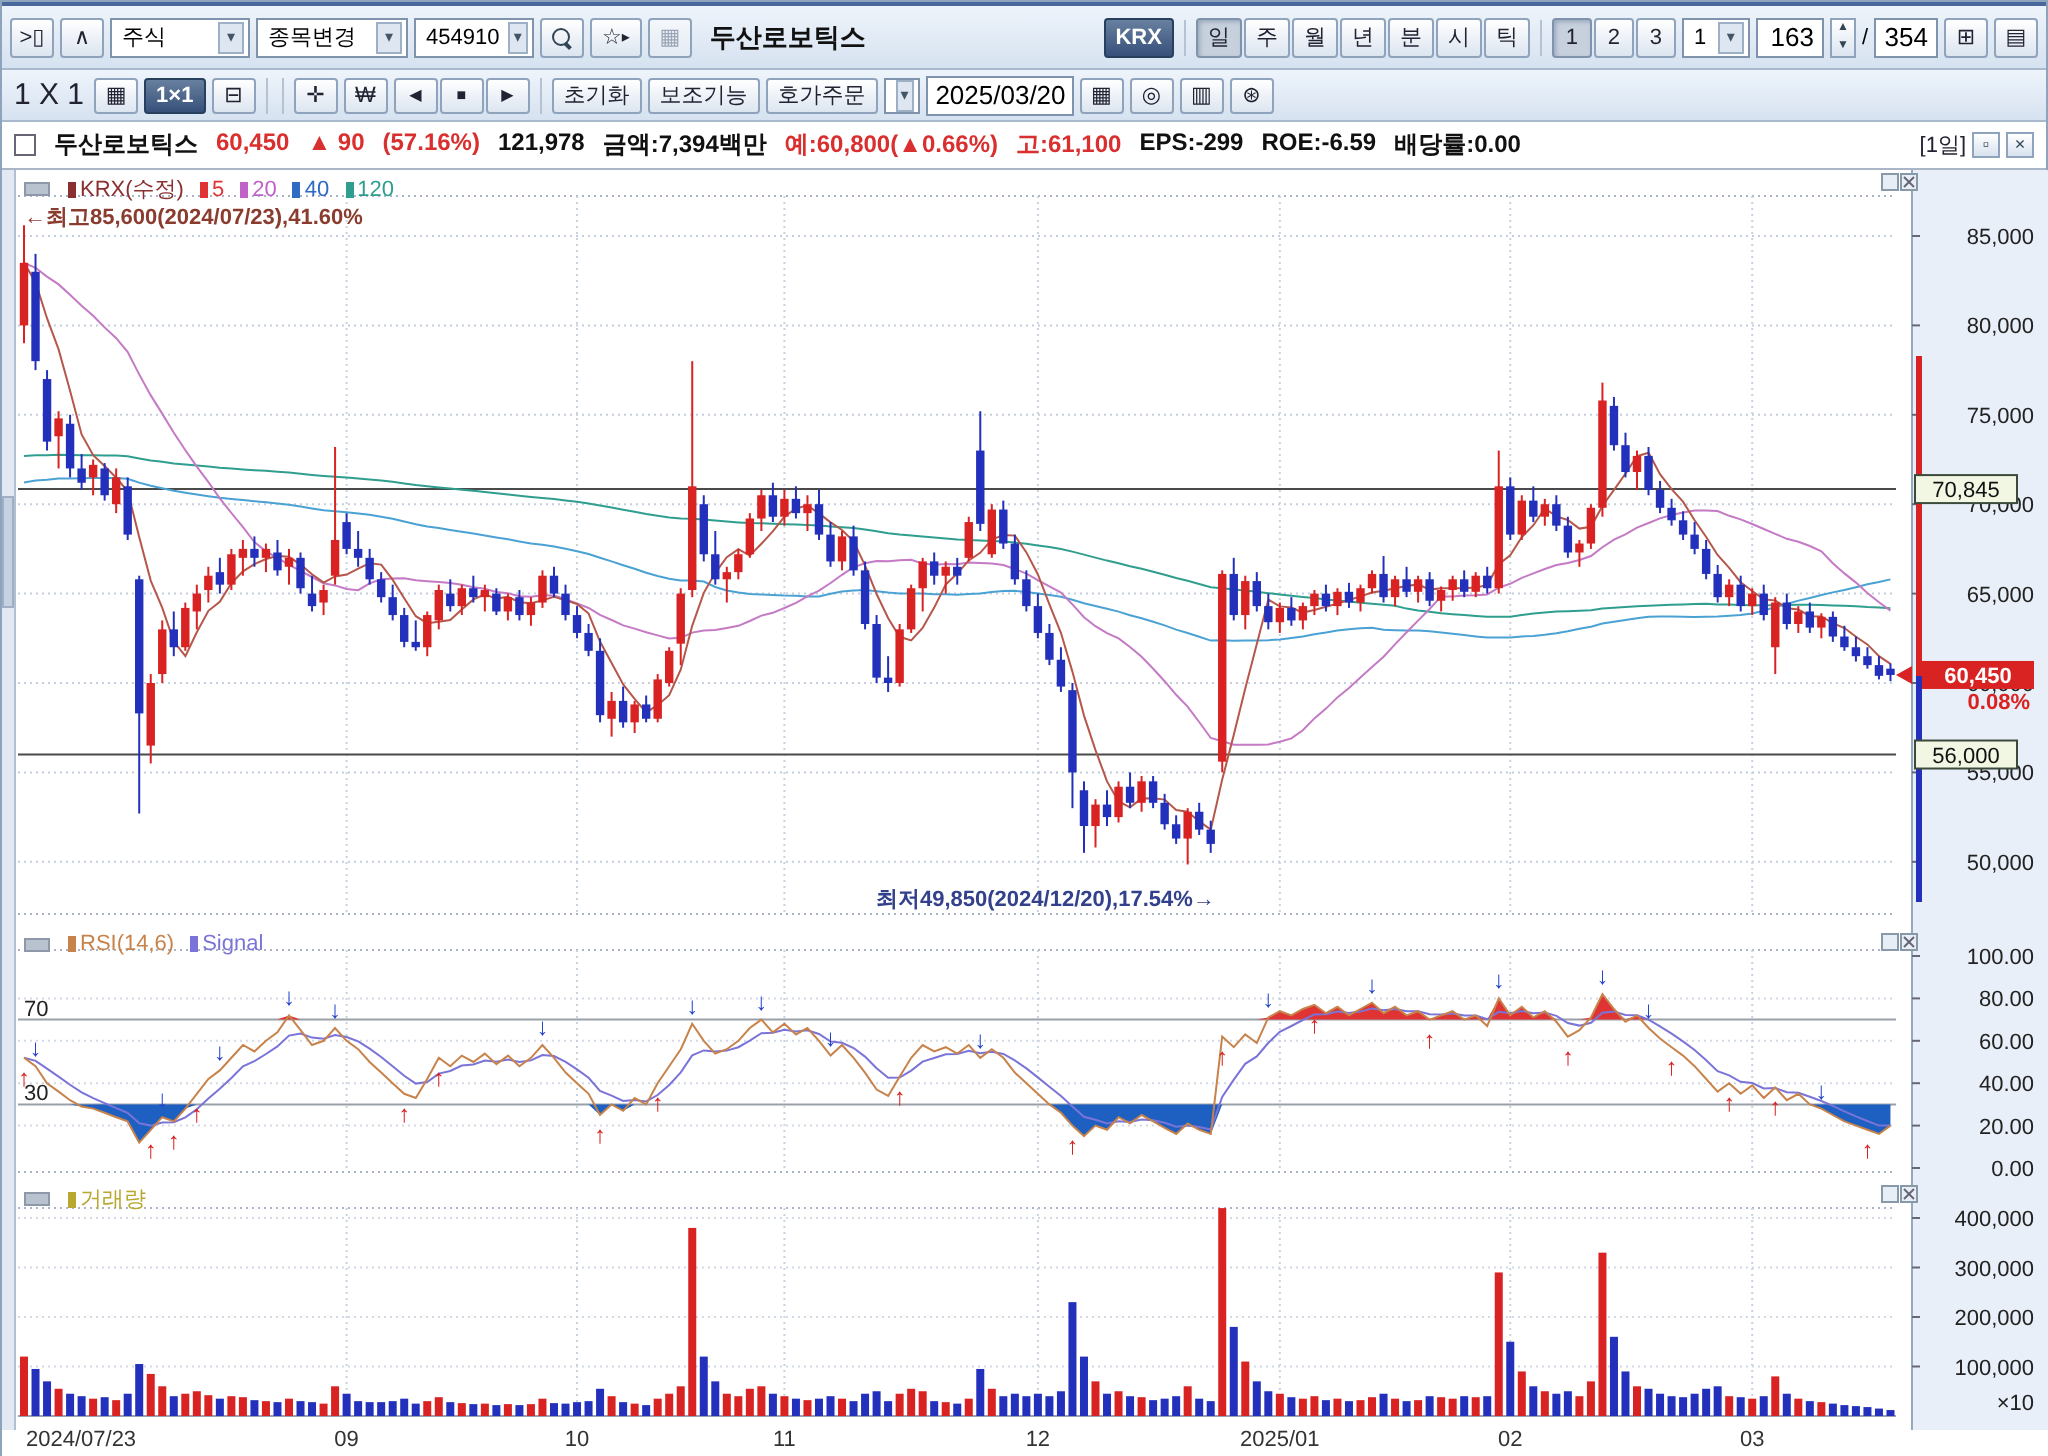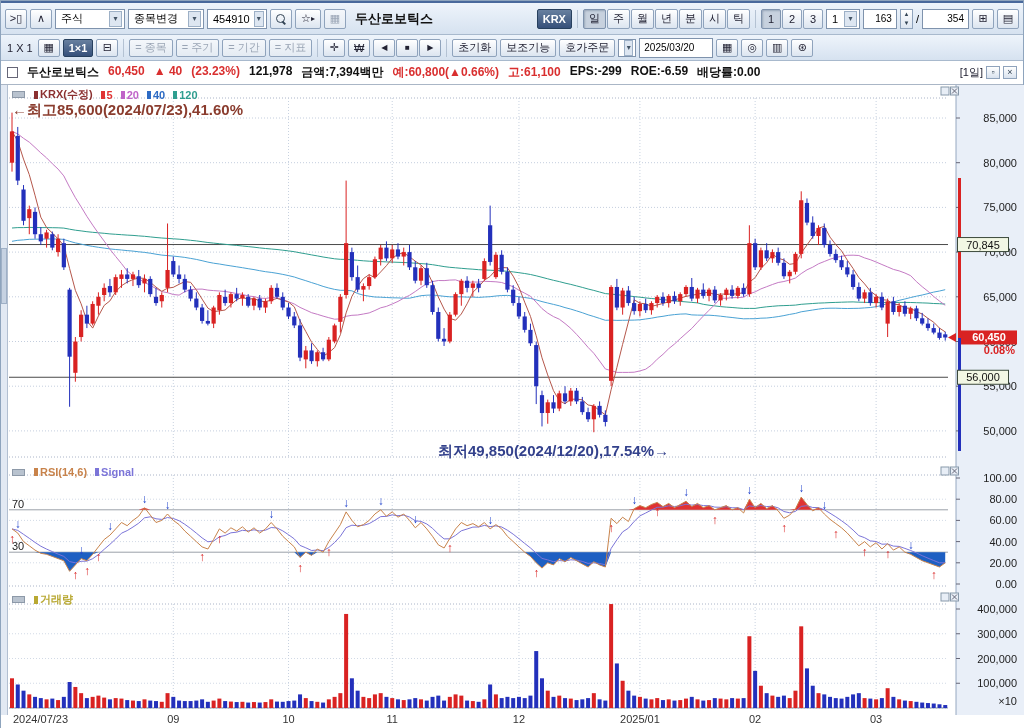--- a/index.html
+++ b/index.html
@@ -19,21 +19,21 @@
 #tb2 .btn { height:18px; }
 .btn.icon { width:22px; padding:0; }
 .btn.dark { background:linear-gradient(#68809f,#36507a); color:#fff; border-color:#27405e; font-weight:bold; }
 .btn.pressed { background:#c7d1de; box-shadow:inset 1px 1px 2px #9aa8ba; border-color:#7f93ad; }
 .btn.ghost { color:#9aa5b5; background:linear-gradient(#f4f7fb,#e4ebf3); }
 .sel { display:inline-flex; align-items:center; justify-content:space-between;
   height:20px; background:#fff; border:1px solid #7f93ad; font-size:11px;
   padding:0 2px 0 5px; gap:4px; }
 .sel .ar { font-size:8px; color:#456; background:#dde6f1; border:1px solid #9db0c6;
   width:13px; height:16px; display:inline-flex; align-items:center; justify-content:center; }
-.inp { height:20px; background:#fff; border:1px solid #7f93ad; font-size:10px;
+.inp { height:20px; background:#fff; border:1px solid #7f93ad; font-size:13px;
   padding:0 4px; display:inline-flex; align-items:center; }
 .sep { width:1px; height:18px; background:#b4c2d3; margin:0 2px; }
 .title { font-size:13px; font-weight:bold; color:#111; margin:0 8px 0 6px; }
 .spin { display:inline-flex; flex-direction:column; width:13px; height:20px;
   border:1px solid #8fa3bc; background:linear-gradient(#fff,#dce5f0); }
 .spin span { font-size:6px; line-height:9px; text-align:center; color:#345; }
 .mag { position:relative; width:10px; height:10px; }
 .mag:before { content:""; position:absolute; width:7px; height:7px; border:1.5px solid #345;
   border-radius:50%; left:0; top:0; }
 .mag:after { content:""; position:absolute; width:4px; height:1.5px; background:#345;
@@ -51,23 +51,23 @@
 #leftstrip { position:absolute; left:0; top:0; width:7px; height:630px;
   background:#e2e9f3; border-right:1px solid #b2bfd1; z-index:2; }
 #leftstrip .grab { position:absolute; left:0; top:163px; width:6px; height:56px;
   background:#c6d2e2; border:1px solid #9fb0c6; }
 #csvg { position:absolute; left:0; top:0; z-index:1; }
 svg text { font-family:"Liberation Sans","DejaVu Sans",sans-serif; }
 .legend { position:absolute; display:flex; align-items:center; gap:7px;
   font-size:11px; z-index:3; background:transparent; }
 .legend .handle { width:13px; height:7px; background:#b9c3cf; border:1px solid #8d99a8;
   margin-right:2px; }
-.legend .it { display:inline-flex; align-items:center; gap:2px; font-weight:bold; }
+.legend .it { display:inline-flex; align-items:center; gap:2px; font-weight:normal; }
 .legend .sq { width:4px; height:8px; display:inline-block; }
-.annot { position:absolute; font-size:15px; z-index:3; white-space:nowrap;text-align:center; }
+.annot { position:absolute; font-size:11px; z-index:3; white-space:nowrap;text-align:center; }
 </style>
 </head>
 <body>
 
 <div id="app">
 
   <div id="tb1" class="tb">
     <span class="btn icon">&gt;▯</span>
     <span class="btn icon">∧</span>
     <span class="sel" style="width:70px">
@@ -112,37 +112,31 @@
     <span class="sel" style="width:34px">
       <span>1</span>
         <span class="ar">▾</span>
       </span>
     <span class="inp" style="width:34px;justify-content:flex-end">163</span>
     <span class="spin">
         <span>▲</span>
         <span>▼</span>
       </span>
     <span style="font-size:11px">/</span>
-    <span class="inp" style="width:47px;justify-content:flex-end">354</span>
+    <span class="inp" style="width:32px;justify-content:flex-end">354</span>
     <span class="btn icon">⊞</span>
     <span class="btn icon">▤</span>
   </div>
 
   <div id="tb2" class="tb">
-    <span style="font-size:11px;color:#223;margin:0 2px">1 X 1</span>
+    <span style="font-size:15px;color:#223;margin:0 2px">1 X 1</span>
     <span class="btn icon">▦</span>
     <span class="btn dark">1×1</span>
     <span class="btn icon">⊟</span>
     <span class="sep"></span>
-    <span id="links" style="display:flex;gap:3px">
-        <span class="btn ghost">= 종목</span>
-        <span class="btn ghost">= 주기</span>
-        <span class="btn ghost">= 기간</span>
-        <span class="btn ghost">= 지표</span>
-      </span>
     <span class="sep"></span>
     <span class="btn icon">✛</span>
     <span class="btn icon">₩</span>
     <span id="navs" style="display:flex;gap:1px">
         <span class="btn icon" style="font-size: 8px;">◀</span>
         <span class="btn icon" style="font-size: 8px;">■</span>
         <span class="btn icon" style="font-size: 8px;">▶</span>
       </span>
     <span class="sep"></span>
     <span class="btn">초기화</span>
@@ -158,22 +152,22 @@
     <span class="btn icon">◎</span>
     <span class="btn icon">▥</span>
     <span class="btn icon">⊛</span>
   </div>
 
   <div id="info">
     <span class="chk"></span>
     <span id="infosegs" style="display:flex;gap:9px">
         <span class="seg" style="color: rgb(17, 17, 17);">두산로보틱스</span>
         <span class="seg" style="color: rgb(217, 47, 47);">60,450</span>
-        <span class="seg" style="color: rgb(217, 47, 47);">▲ 40</span>
-        <span class="seg" style="color: rgb(217, 47, 47);">(23.23%)</span>
+        <span class="seg" style="color: rgb(217, 47, 47);">▲ 90</span>
+        <span class="seg" style="color: rgb(217, 47, 47);">(57.16%)</span>
         <span class="seg" style="color: rgb(17, 17, 17);">121,978</span>
         <span class="seg" style="color: rgb(17, 17, 17);">금액:7,394백만</span>
         <span class="seg" style="color: rgb(217, 47, 47);">예:60,800(▲0.66%)</span>
         <span class="seg" style="color: rgb(217, 47, 47);">고:61,100</span>
         <span class="seg" style="color: rgb(17, 17, 17);">EPS:-299</span>
         <span class="seg" style="color: rgb(17, 17, 17);">ROE:-6.59</span>
         <span class="seg" style="color: rgb(17, 17, 17);">배당률:0.00</span>
       </span>
     <span class="right">
       <span style="font-size:11px;color:#223">[1일]</span>

